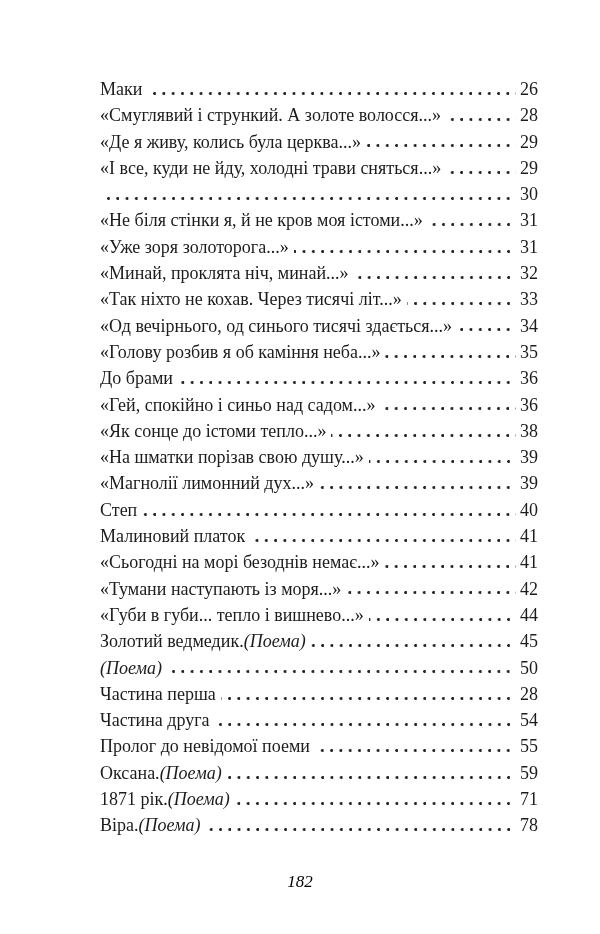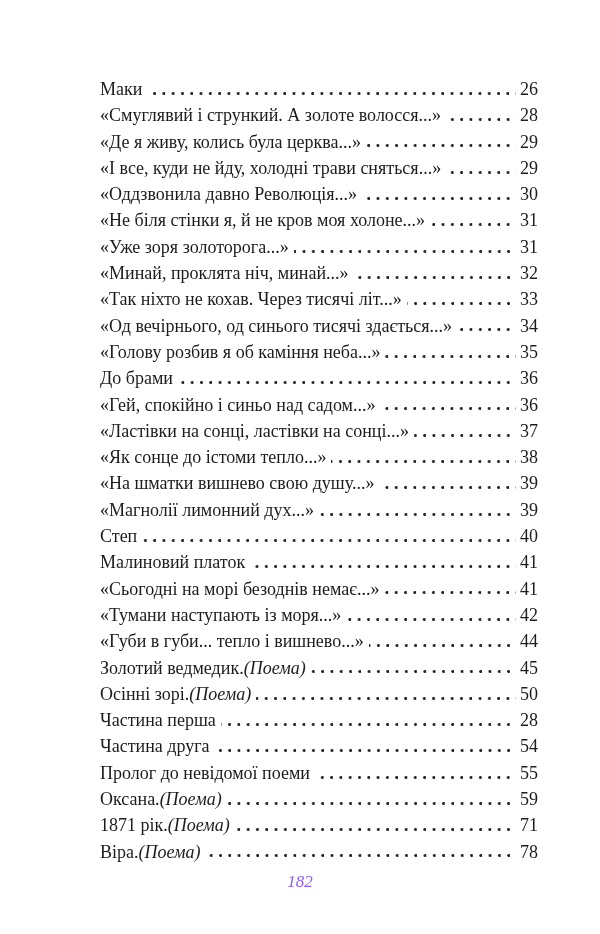--- a/index.html
+++ b/index.html
@@ -44,21 +44,21 @@
   }
   .pg { white-space: nowrap; text-align: right; }
   .folio {
     position: absolute;
     left: 0;
     right: 0;
     top: 872px;
     text-align: center;
     font-size: 17px;
     font-style: italic;
-    color: #8b5cf6;
+    color: #000000;
   }
 </style>
 </head>
 <body>
 
 <div class="page">
   <div class="toc">
     <div class="toc-row">
         <span class="t">Маки</span>
         <span class="it"></span>
@@ -77,27 +77,26 @@
         <span class="dots"></span>
         <span class="pg">29</span>
       </div>
     <div class="toc-row">
         <span class="t">«І все, куди не йду, холодні трави сняться...»</span>
         <span class="it"></span>
         <span class="dots"></span>
         <span class="pg">29</span>
       </div>
     <div class="toc-row">
-        <span class="t">«Оддзвонила давно Революція...»</span>
         <span class="it"></span>
         <span class="dots"></span>
         <span class="pg">30</span>
       </div>
     <div class="toc-row">
-        <span class="t">«Не біля стінки я, й не кров моя холоне...»</span>
+        <span class="t">«Не біля стінки я, й не кров моя істоми...»</span>
         <span class="it"></span>
         <span class="dots"></span>
         <span class="pg">31</span>
       </div>
     <div class="toc-row">
         <span class="t">«Уже зоря золоторога...»</span>
         <span class="it"></span>
         <span class="dots"></span>
         <span class="pg">31</span>
       </div>
@@ -131,33 +130,27 @@
         <span class="dots"></span>
         <span class="pg">36</span>
       </div>
     <div class="toc-row">
         <span class="t">«Гей, спокійно і синьо над садом...»</span>
         <span class="it"></span>
         <span class="dots"></span>
         <span class="pg">36</span>
       </div>
     <div class="toc-row">
-        <span class="t">«Ластівки на сонці, ластівки на сонці...»</span>
-        <span class="it"></span>
-        <span class="dots"></span>
-        <span class="pg">37</span>
-      </div>
-    <div class="toc-row">
         <span class="t">«Як сонце до істоми тепло...»</span>
         <span class="it"></span>
         <span class="dots"></span>
         <span class="pg">38</span>
       </div>
     <div class="toc-row">
-        <span class="t">«На шматки вишнево свою душу...»</span>
+        <span class="t">«На шматки порізав свою душу...»</span>
         <span class="it"></span>
         <span class="dots"></span>
         <span class="pg">39</span>
       </div>
     <div class="toc-row">
         <span class="t">«Магнолії лимонний дух...»</span>
         <span class="it"></span>
         <span class="dots"></span>
         <span class="pg">39</span>
       </div>
@@ -191,21 +184,20 @@
         <span class="dots"></span>
         <span class="pg">44</span>
       </div>
     <div class="toc-row">
         <span class="t">Золотий ведмедик. </span>
         <span class="it">(Поема)</span>
         <span class="dots"></span>
         <span class="pg">45</span>
       </div>
     <div class="toc-row">
-        <span class="t">Осінні зорі. </span>
         <span class="it">(Поема)</span>
         <span class="dots"></span>
         <span class="pg">50</span>
       </div>
     <div class="toc-row">
         <span class="t">Частина перша</span>
         <span class="it"></span>
         <span class="dots"></span>
         <span class="pg">28</span>
       </div>

